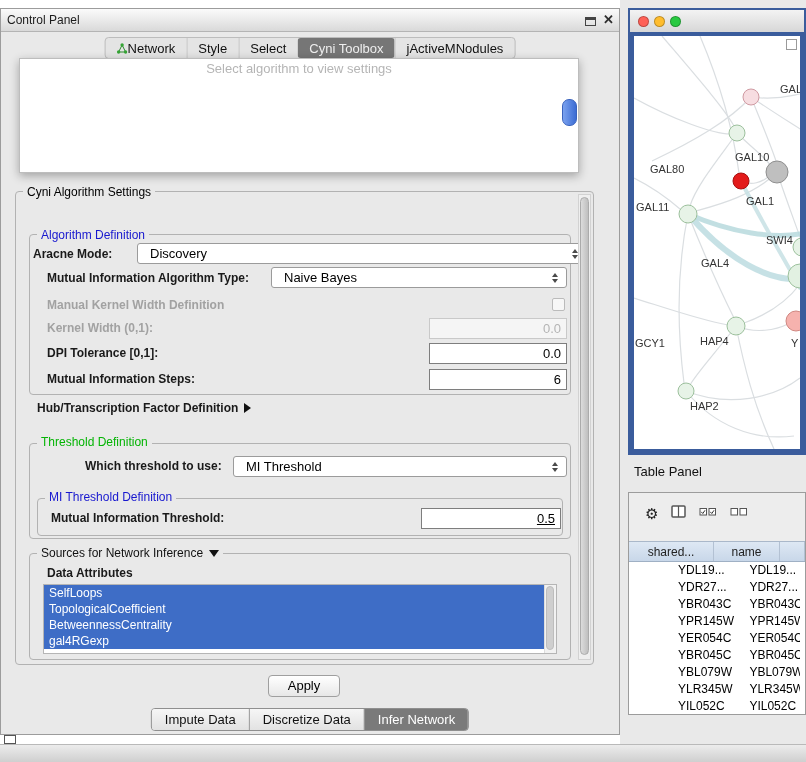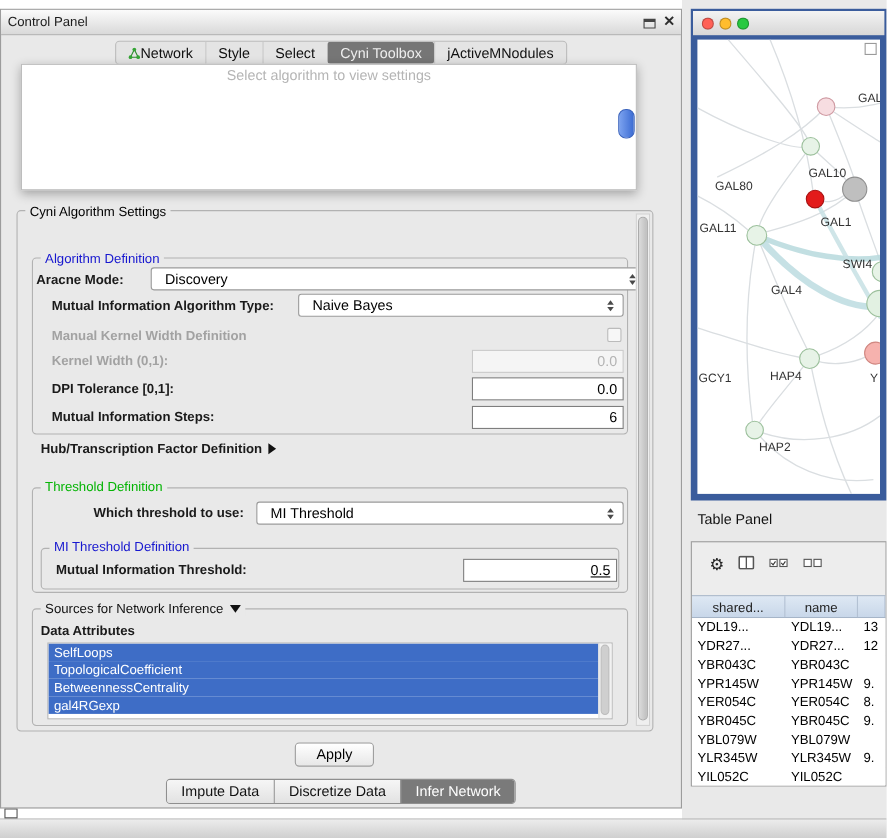--- a/index.html
+++ b/index.html
@@ -71,21 +71,21 @@
   .edge-thick{fill:none;opacity:.85;stroke-linecap:round;}
   .node-label{font-family:"Liberation Sans",sans-serif;font-size:11px;fill:#333;}
   
   #table-title{position:absolute;left:634px;top:464px;font-size:13px;color:#111;}
   #table-window{position:absolute;left:628px;top:492px;width:178px;height:223px;background:#ededed;border:1px solid #9c9c9c;box-sizing:border-box;overflow:hidden;}
   #tbl-toolbar{position:absolute;left:0;top:0;right:0;height:40px;display:flex;align-items:center;gap:13px;padding-left:16px;}
   .gear{font-size:15px;color:#222;line-height:1;}
   #tbl-head{position:absolute;left:0;top:48px;right:0;height:21px;display:flex;background:linear-gradient(#dee8f4,#c8d7e9);border-top:1px solid #aab8ca;border-bottom:1px solid #9fb0c4;box-sizing:border-box;}
   .hcell{border-right:1px solid #b3c1d3;display:flex;align-items:center;justify-content:center;font-size:12px;color:#222;box-sizing:border-box;overflow:hidden;}
   .c0{width:85px;} .c1{width:66px;} .c2{flex:1;}
-  #tbl-body{position:absolute;left:0;top:69px;right:0;bottom:0;background:#fff;}
+  #tbl-body{position:absolute;left:0;top:69px;right:0;bottom:0;background:#fff;padding-left:44px;}
   .trow{display:flex;height:17px;line-height:17px;background:#fff;}
   .tcell{padding-left:5px;font-size:12px;white-space:nowrap;overflow:hidden;box-sizing:border-box;display:block;text-align:left;justify-content:flex-start;border-right:none;}
 </style>
 </head>
 <body>
 
 <div id="right-bg"></div>
 <div id="bottom-strip"></div>
 <div id="bottom-left-icon"></div>
 
@@ -183,21 +183,21 @@
   <div class="gbox" style="left:36px;top:489px;width:524px;height:36px;"></div>
   <span class="glabel blue" style="left:44px;top:481px;">MI Threshold Definition</span>
   <span class="flabel" style="left:50px;top:502px;">Mutual Information Threshold:</span>
   <input class="tfield" style="left: 420px; top: 499px; width: 140px; text-decoration: underline;" value="0.5">
 
   <div class="gbox" style="left:28px;top:544px;width:540px;height:105px;"></div>
   <div class="hrow" style="left:36px;top:537px;background:#e9e9e9;padding:0 4px;z-index:3;">
     <span style="font-size:12px;color:#111;white-space:nowrap;">Sources for Network Inference</span>
     <span class="tri-down"></span>
   </div>
-  <span class="flabel" style="left:36px;top:557px;">Data Attributes</span>
+  <span class="flabel" style="left:46px;top:557px;">Data Attributes</span>
 
   <div id="attr-list">
     <div id="attr-list-items">
         <div class="attr" style="background: rgb(62, 109, 198);">SelfLoops</div>
         <div class="attr" style="background: rgb(62, 109, 198);">TopologicalCoefficient</div>
         <div class="attr" style="background: rgb(62, 109, 198);">BetweennessCentrality</div>
         <div class="attr" style="background: rgb(62, 109, 198);">gal4RGexp</div>
       </div>
     <div id="attr-scroll">
         <div id="attr-thumb"></div>

